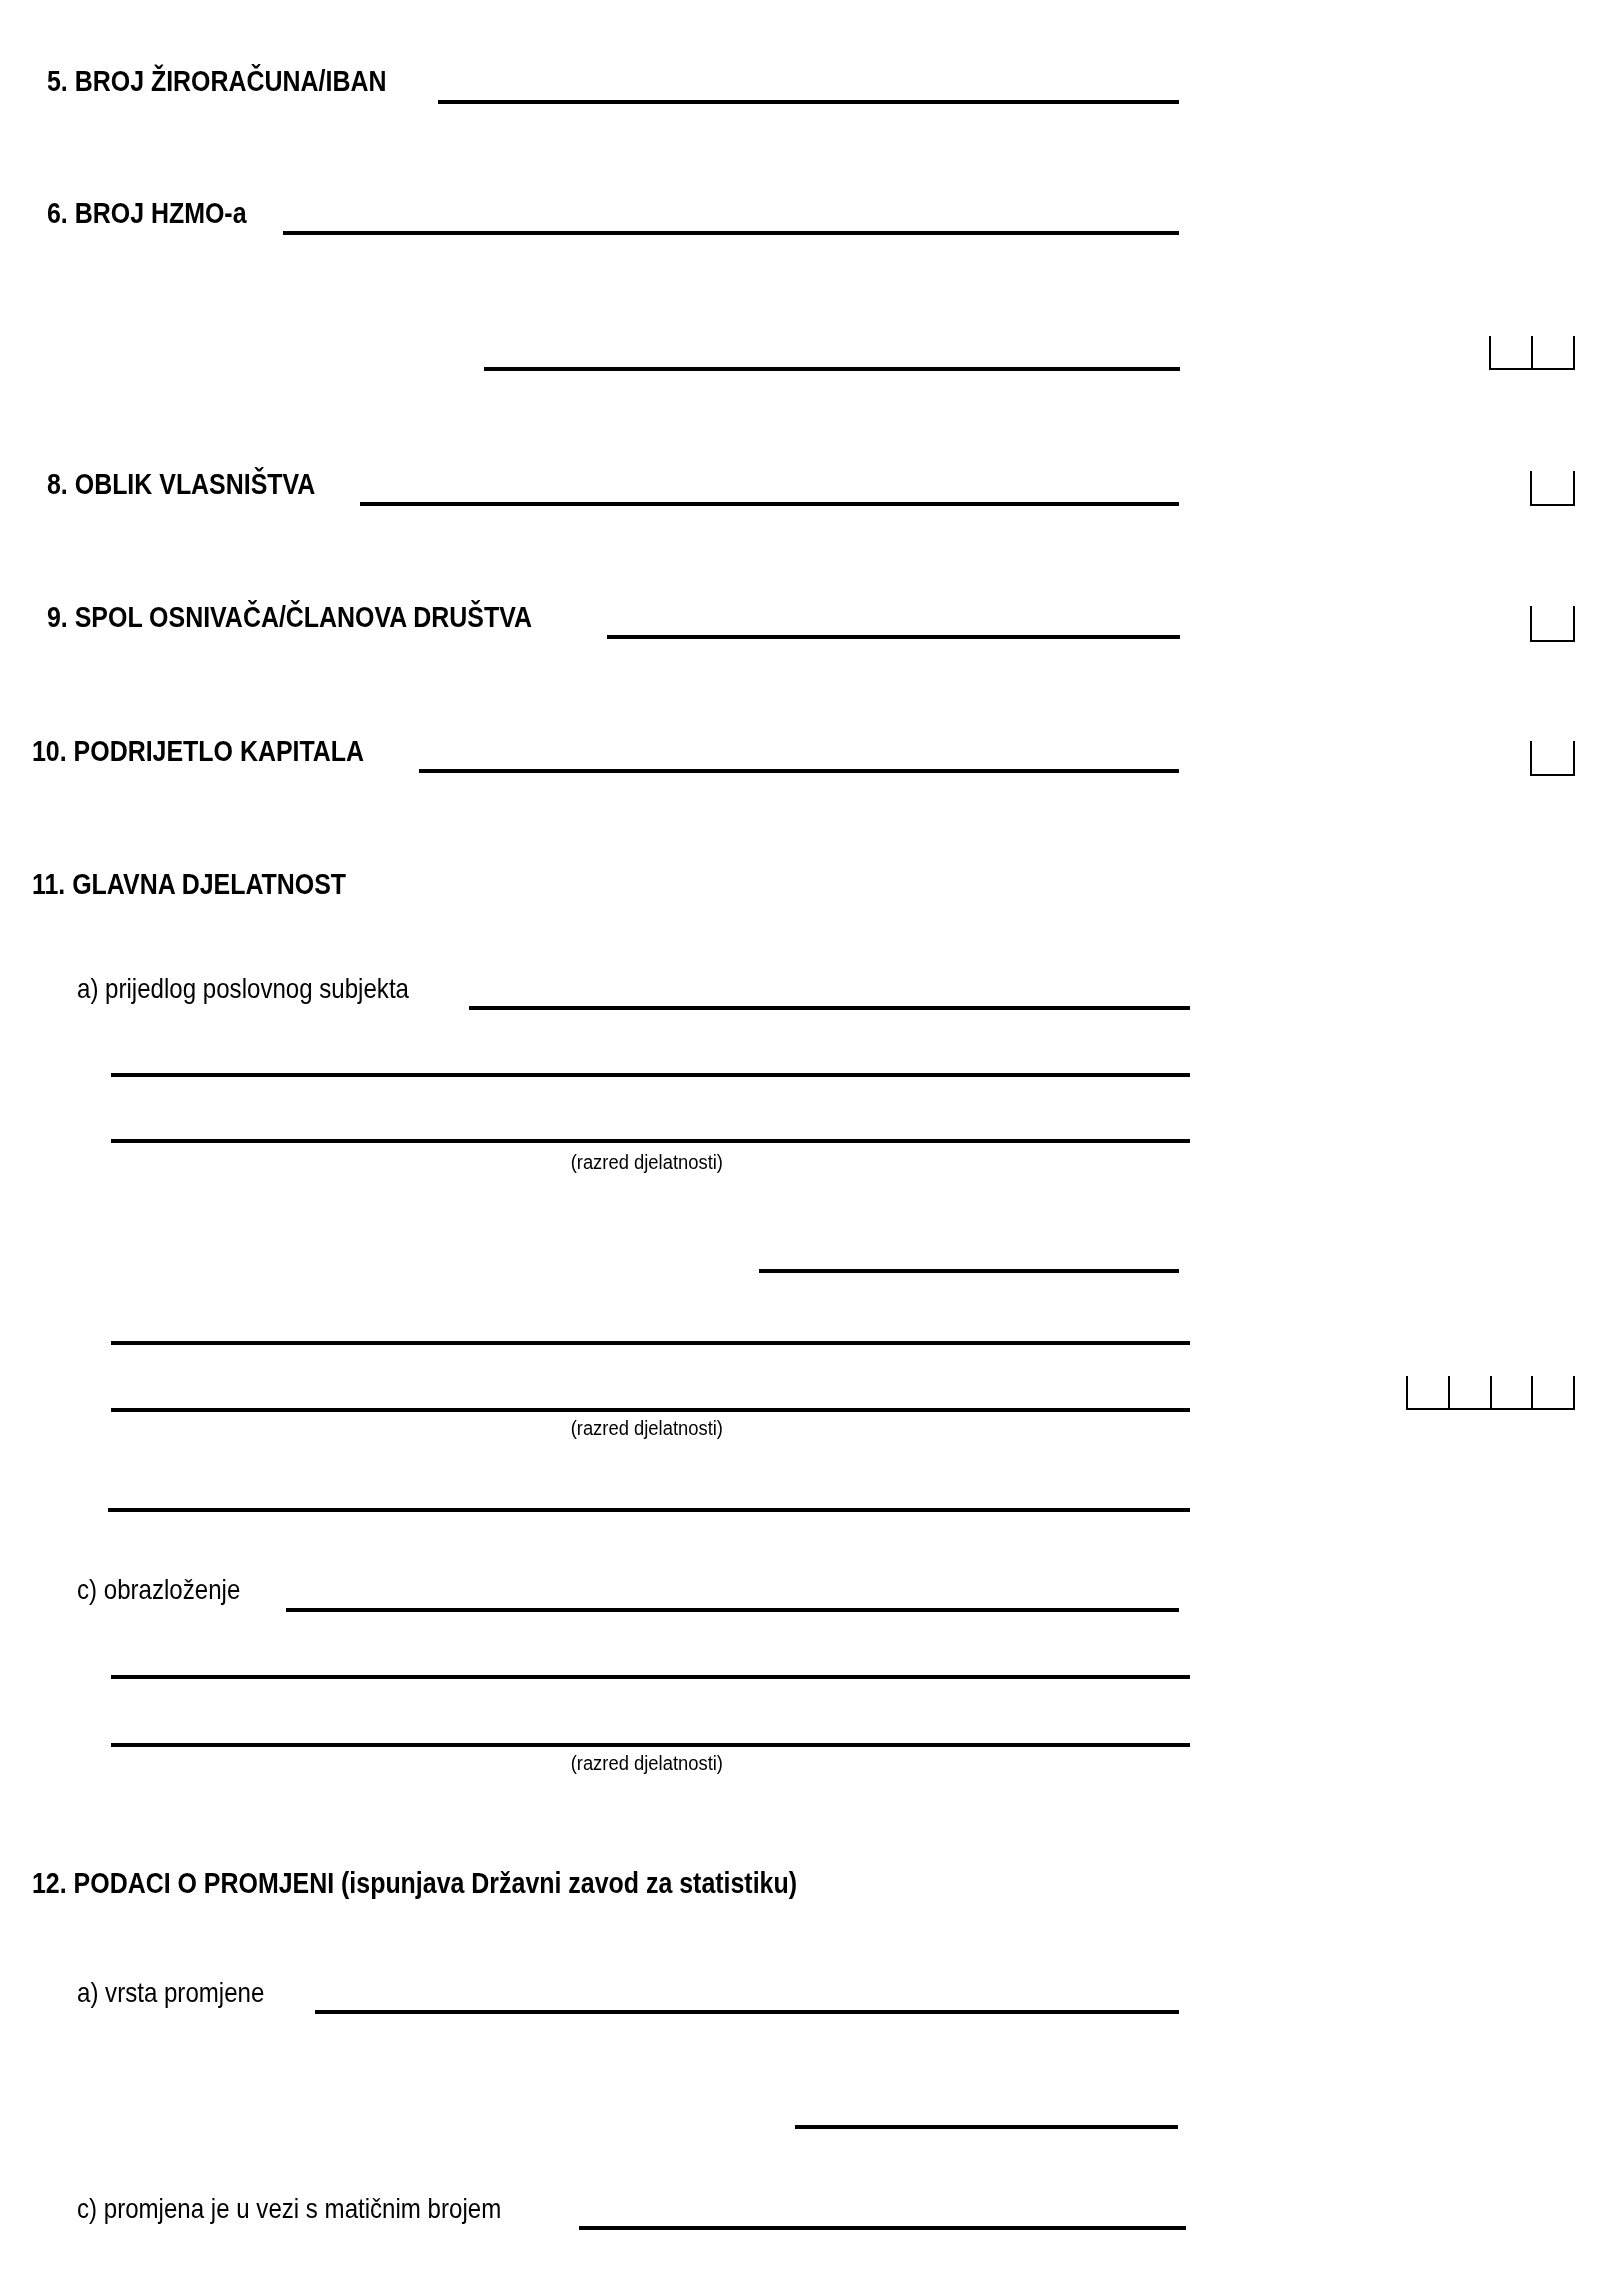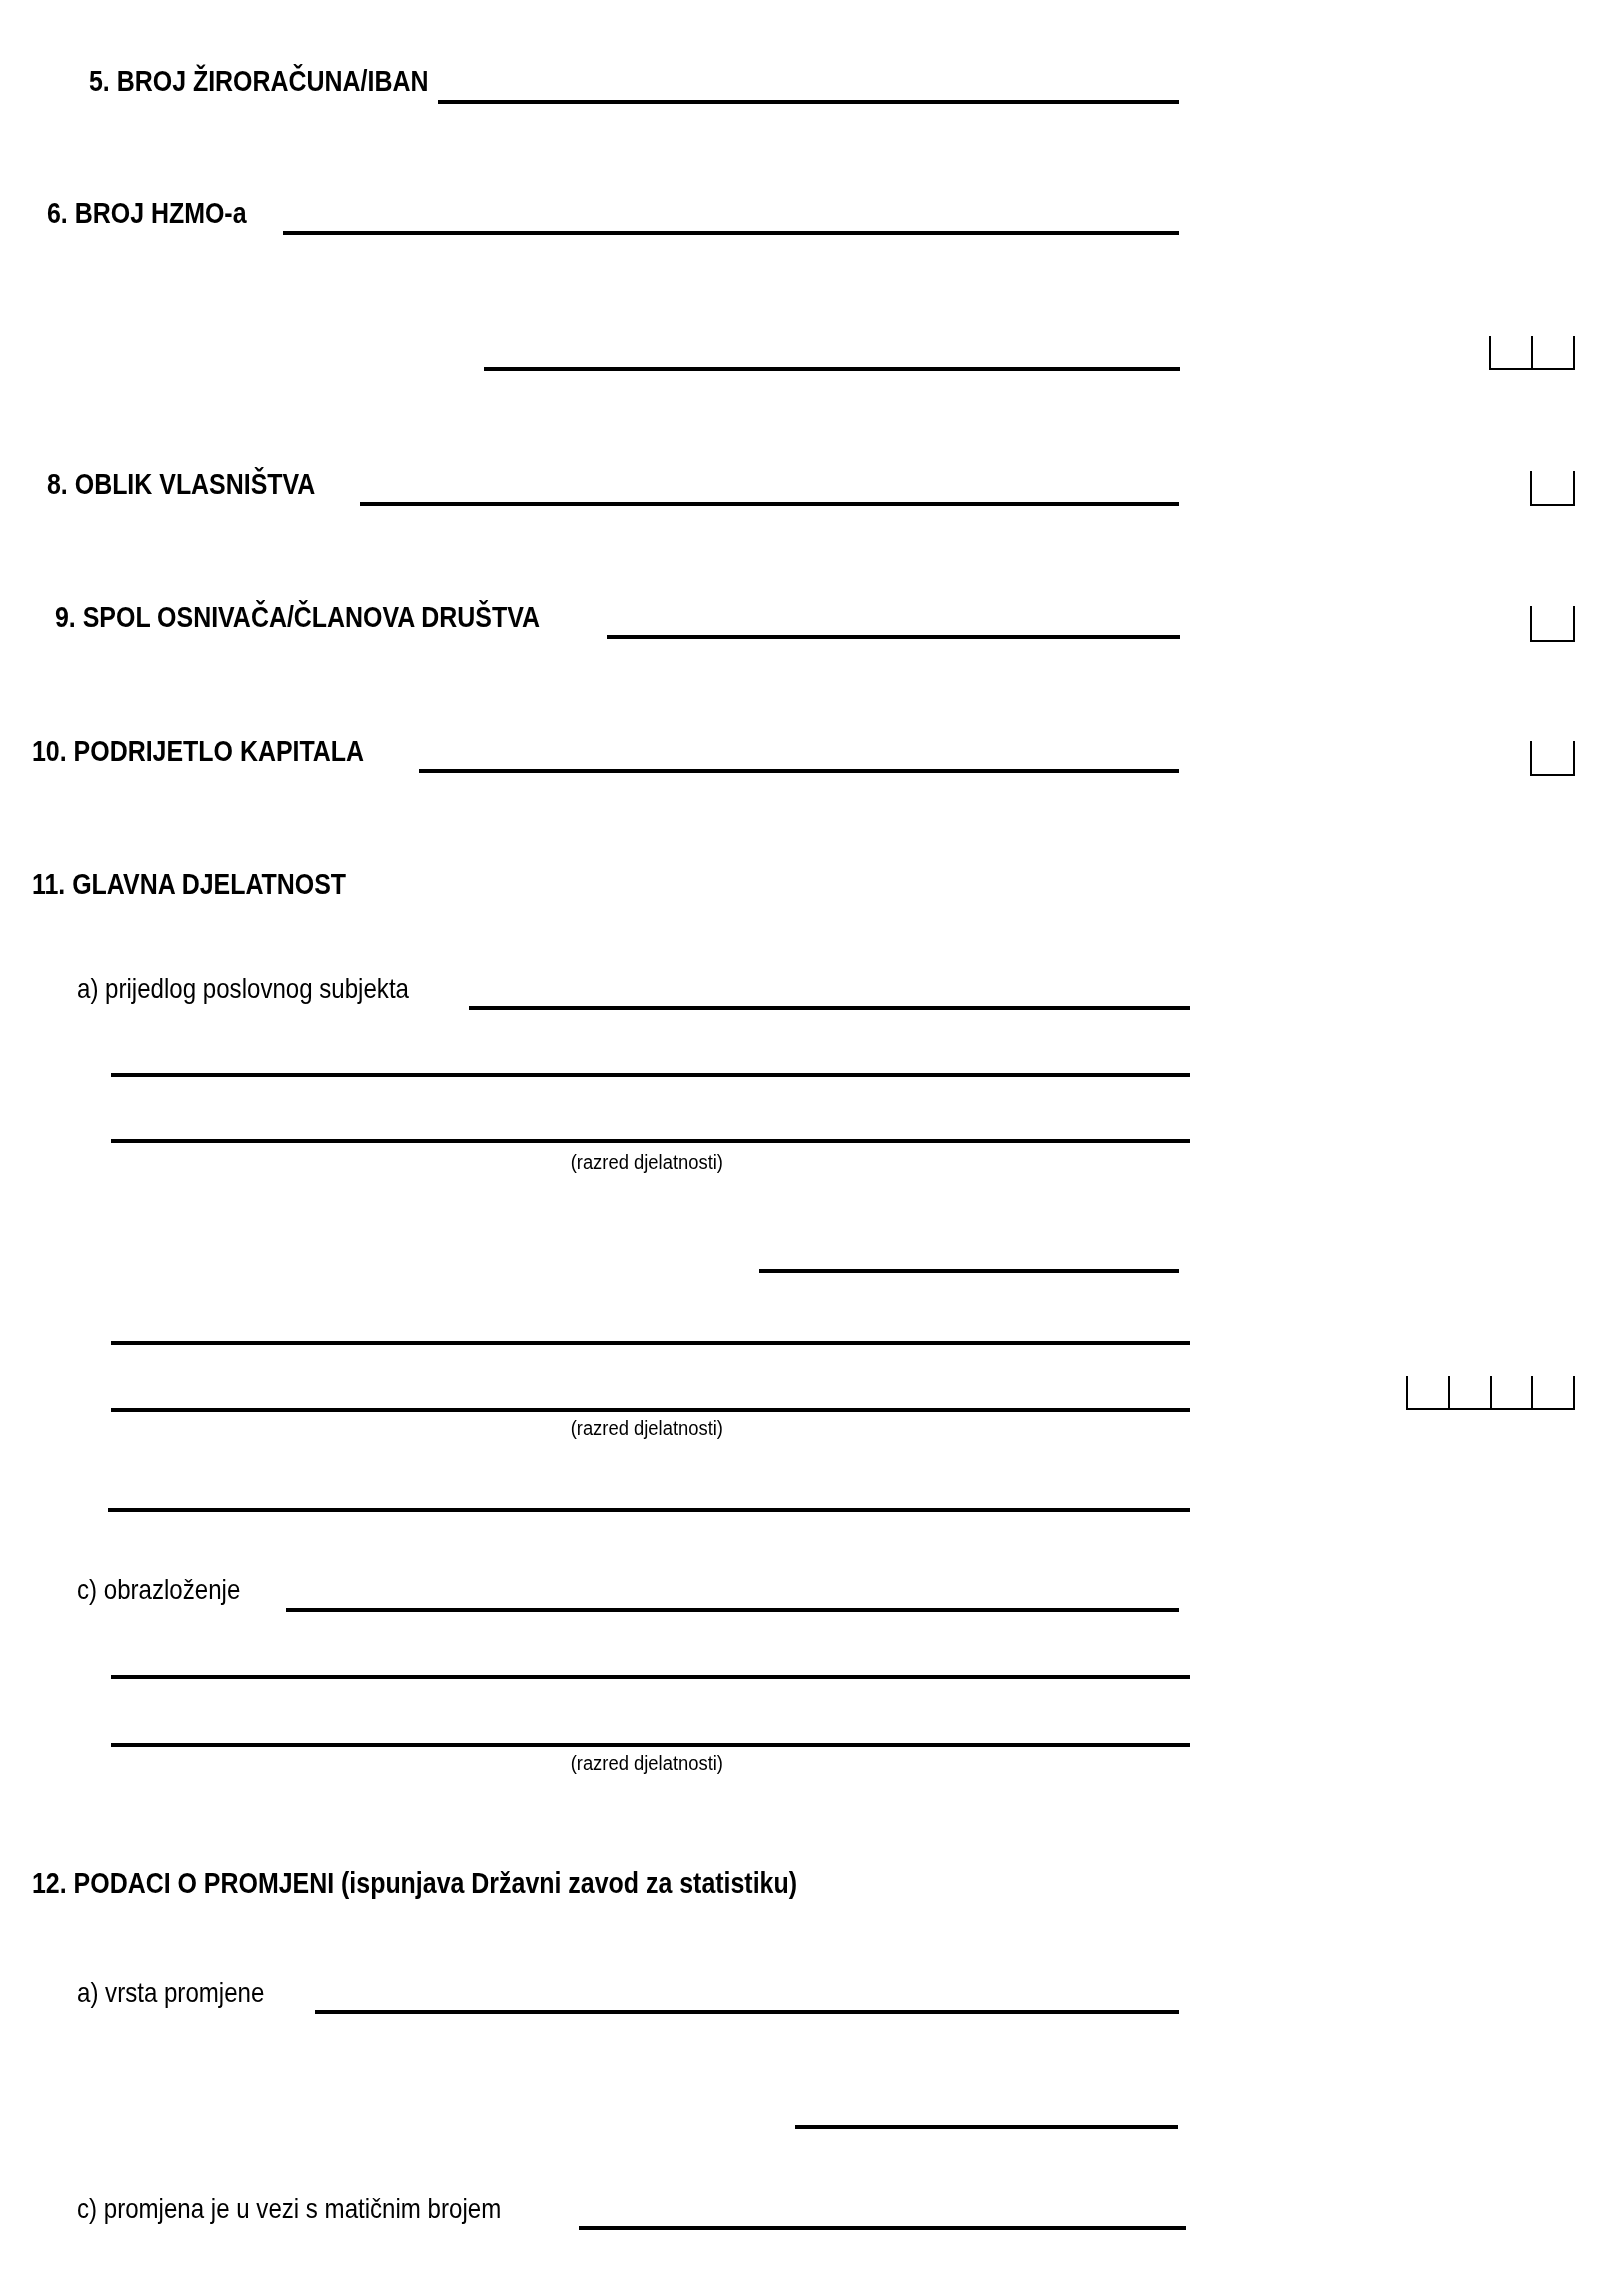--- a/index.html
+++ b/index.html
@@ -45,25 +45,25 @@
     box-sizing:border-box;
   }
   .cell{
     flex:1;
     border-left:2.5px solid #000;
     box-sizing:border-box;
   }
   .cell:last-child{border-right:2.5px solid #000;}
 
   
-  #l5 {left:47px; top:64px;margin-left:42px;}
+  #l5 {left:47px; top:64px;}
   #l6 {left:47px; top:196px;}
   #l7 {left:47px; top:331px;}
   #l8 {left:47px; top:467px;}
-  #l9 {left:47px; top:600px;margin-left:8px;}
+  #l9 {left:47px; top:600px;}
   #l10{left:32px; top:734px;}
   #h11{left:32px; top:867px;}
   #l11a{left:77px; top:972px;}
   #l11b{left:77px; top:1234px;}
   #l11c{left:77px; top:1573px;}
   #h12{left:32px; top:1866px;}
   #l12a{left:77px; top:1976px;}
   #l12b{left:77px; top:2090px;}
   #l12c{left:77px; top:2192px;}
 

